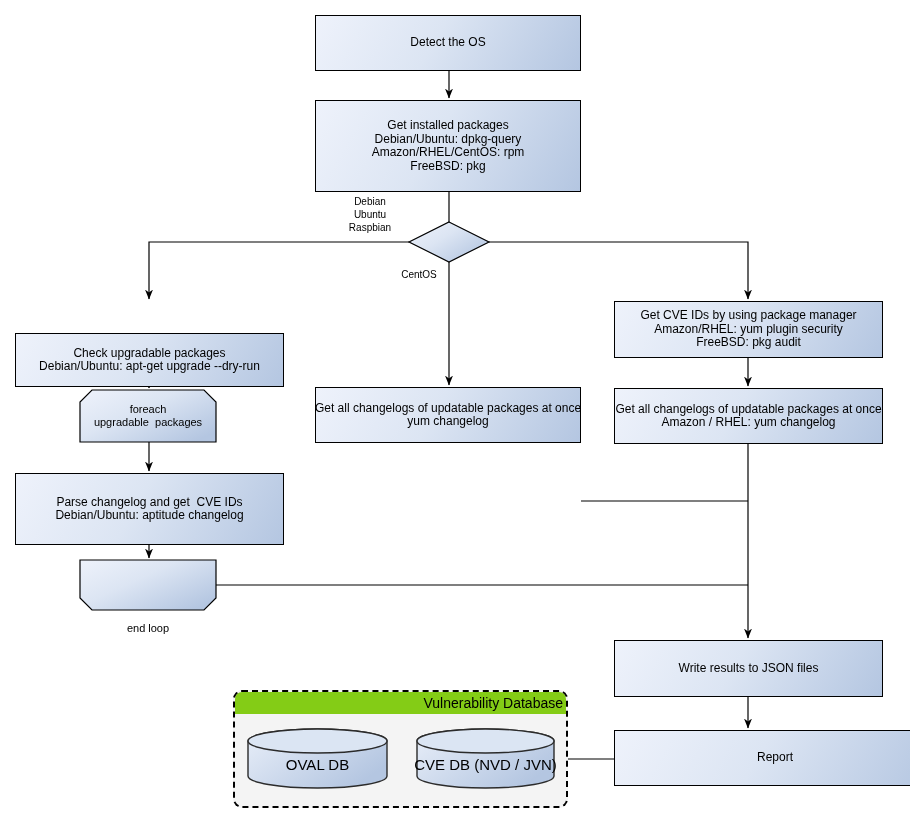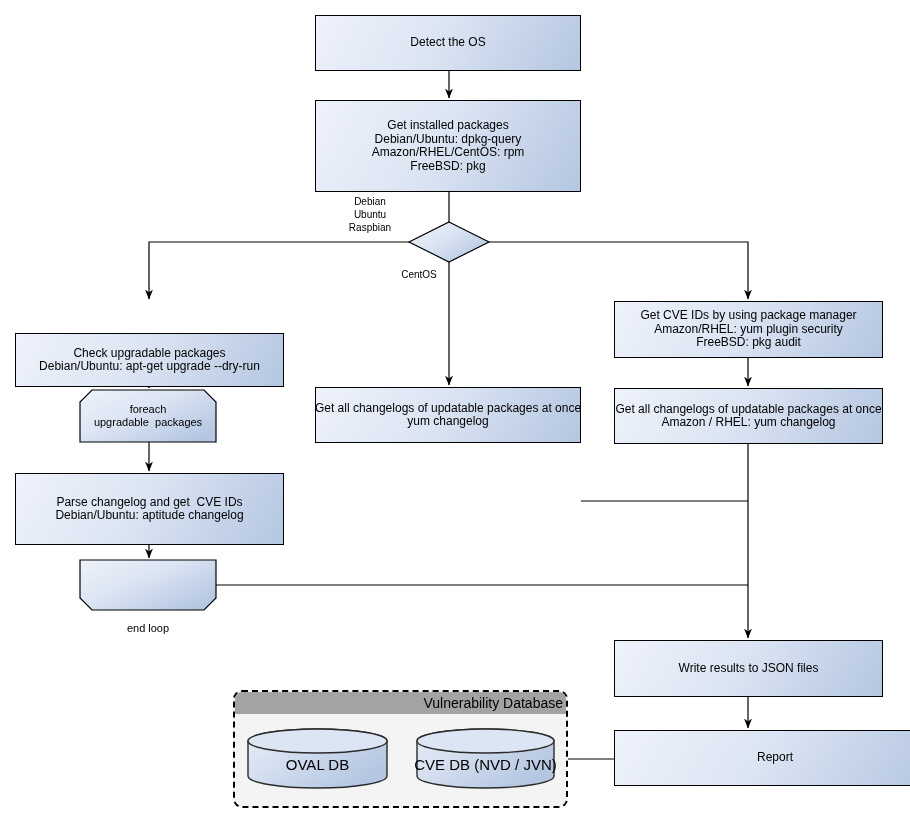--- a/index.html
+++ b/index.html
@@ -31,21 +31,21 @@
   }
 
   
   .vuln-container {
     position:absolute; left:233px; top:690px; width:335px; height:118px;
     box-sizing:border-box; border:2px dashed #000; border-radius:9px;
     background:#f4f4f4;
   }
   .vuln-header {
     position:absolute; left:0; top:0; right:0; height:22px;
-    background:#a3a3a3; border-radius:7px 7px 0 0;
+    background:#84cc16; border-radius:7px 7px 0 0;
     display:flex; align-items:center; justify-content:flex-end;
     font-size:14px; padding-right:3px; box-sizing:border-box;
   }
   .cyl-label {
     position:absolute; display:flex; align-items:center; justify-content:center;
     text-align:center; font-size:15px; white-space:pre;
   }
 </style>
 </head>
 <body>

